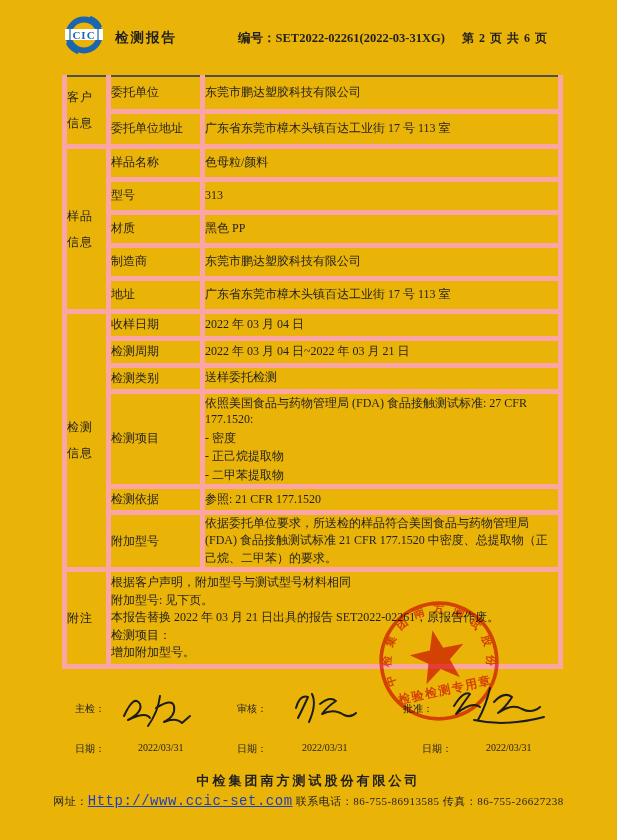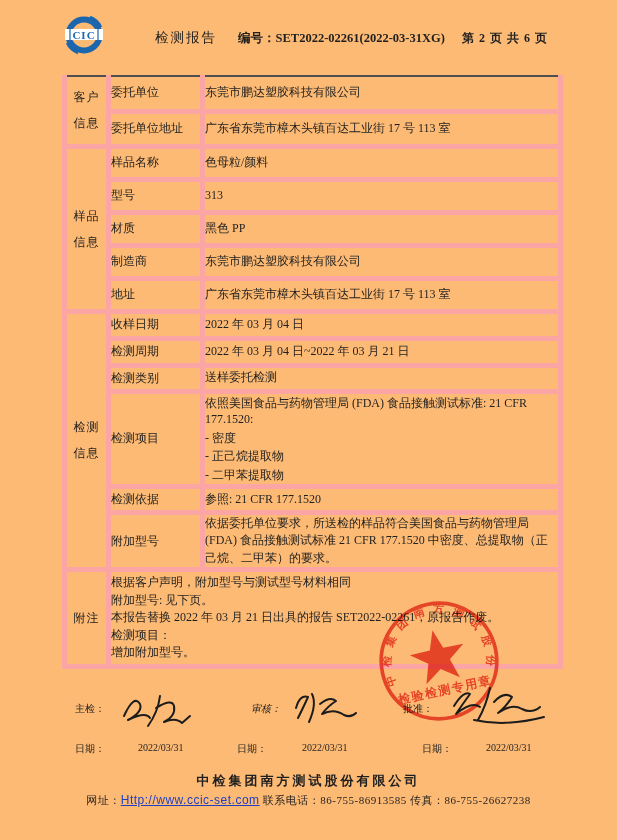--- a/index.html
+++ b/index.html
@@ -1,30 +1,30 @@
 <!DOCTYPE html>
 <html><head>
 <meta charset="utf-8">
 <style>
   html,body{margin:0;padding:0;}
   body{background:#ffffff;font-family:"Liberation Serif","DejaVu Serif",serif;color:#1f1f1f;}
-  .page{position:relative;width:617px;height:840px;background:#fdba74;overflow:hidden;}
+  .page{position:relative;width:617px;height:840px;background:#eab308;overflow:hidden;}
 
   
   .hdr-logo{position:absolute;left:60px;top:13px;width:48px;height:46px;}
-  .hdr-title{position:absolute;left:115px;top:29px;font-size:13.5px;font-weight:normal;letter-spacing:2px;margin-left:40px;}
+  .hdr-title{position:absolute;left:115px;top:29px;font-size:13.5px;font-weight:bold;letter-spacing:2px;}
   .hdr-no{position:absolute;left:238px;top:30px;font-size:12.5px;font-weight:bold;text-align:right;}
   .hdr-page{position:absolute;left:462px;top:30px;font-size:12px;font-weight:bold;letter-spacing:1px;}
 
   
   table.report{position:absolute;left:62px;top:75px;width:496px;border-collapse:collapse;table-layout:fixed;
     font-size:12px;border:2px solid #4f4f4f;}
   table.report td{border:5px solid #fca5a5;vertical-align:middle;padding:0;}
   tr.sec-top > td{border-top:2px solid #4f4f4f;}
-  td.sec{text-align:center;}
+  td.sec{}
   td.sec span{display:inline-block;width:26px;line-height:26px;letter-spacing:1px;}
   td.lbl{padding-left:9px;}
   td.val{padding-left:10px;padding-right:8px;line-height:1.45;}
   .r35{height:35px}.r33{height:33px}.r27{height:27px}.r26{height:26px}.r82{height:82px}.r50{height:50px}
   td.multiline{vertical-align:middle;}
   td.multiline div{line-height:16.5px;padding:1px 0;}
   td.notes{vertical-align:middle;padding:4px 8px 4px 10px;height:92px;}
   td.notes div{line-height:17.5px;}
 
   
@@ -34,21 +34,21 @@
   .sig-svg path{fill:none;stroke:#1c1c1c;stroke-width:2;stroke-linecap:round;stroke-linejoin:round;}
 
   
   .stamp{position:absolute;left:376px;top:598px;width:126px;height:126px;z-index:5;opacity:0.82;
     transform:rotate(-12deg);mix-blend-mode:multiply;}
 
   
   .footer{position:absolute;left:0;top:772px;width:617px;text-align:center;}
   .f-company{font-size:13px;font-weight:bold;letter-spacing:3px;}
   .f-line{font-size:11px;margin-top:3px;letter-spacing:0.5px;}
-  .f-link{color:#1f3fbf;text-decoration:underline;font-family:Liberation Sans, sans-serif;font-size:12px;}
+  .f-link{color:#1f3fbf;text-decoration:underline;font-family:Liberation Mono, monospace;font-size:14px;}
 </style>
 </head>
 <body>
 
 <div class="page">
 
   <svg class="hdr-logo" viewBox="0 0 48 46">
     <circle cx="24" cy="22" r="15.5" fill="none" stroke="#1b66ac" stroke-width="6"></circle>
     <path d="M41 14 A 20 20 0 0 0 30 4" fill="none" stroke="#1b66ac" stroke-width="2.5"></path>
     <path d="M7 30 A 20 20 0 0 0 18 40" fill="none" stroke="#1b66ac" stroke-width="2.5"></path>
@@ -109,21 +109,21 @@
         <td class="lbl">检测周期</td>
         <td class="val">2022 年 03 月 04 日~2022 年 03 月 21 日</td>
       </tr>
       <tr class="r26">
         <td class="lbl">检测类别</td>
         <td class="val">送样委托检测</td>
       </tr>
       <tr class="r82">
         <td class="lbl">检测项目</td>
         <td class="val multiline">
-          <div>依照美国食品与药物管理局 (FDA) 食品接触测试标准: 21 CFR 177.1520:</div>
+          <div>依照美国食品与药物管理局 (FDA) 食品接触测试标准: 27 CFR 177.1520:</div>
           <div>- 密度</div>
           <div>- 正己烷提取物</div>
           <div>- 二甲苯提取物</div>
         </td>
       </tr>
       <tr class="r26">
         <td class="lbl">检测依据</td>
         <td class="val">参照: 21 CFR 177.1520</td>
       </tr>
       <tr class="r50">
@@ -157,21 +157,21 @@
   <div class="sig-area">
     <span class="t" style="left:13px;top:14px;">主检：</span>
     <svg class="sig-svg" style="left:52px;top:-2px;" width="100" height="46" viewBox="0 0 100 46">
       <path d="M10 30 Q20 8 26 18 Q29 26 14 34 Q32 25 36 32"></path>
       <path d="M46 10 Q44 26 34 40"></path>
       <path d="M42 22 Q58 12 60 20 Q62 30 50 36 Q62 31 68 37 L76 30"></path>
     </svg>
     <span class="t" style="left:13px;top:54px;">日期：</span>
     <span class="t" style="left:76px;top:54px;">2022/03/31</span>
 
-    <span class="t" style="left:189px;top:14px;font-style:italic;">审核：</span>
+    <span class="t" style="left:175px;top:14px;">审核：</span>
     <svg class="sig-svg" style="left:222px;top:0px;" width="84" height="42" viewBox="0 0 84 42">
       <path d="M12 20 Q16 6 24 9 Q20 18 14 30"></path>
       <path d="M28 6 Q33 16 25 34"></path>
       <path d="M36 16 Q46 8 52 13 Q44 18 38 26 Q50 20 60 27 Q67 30 72 25"></path>
     </svg>
     <span class="t" style="left:175px;top:54px;">日期：</span>
     <span class="t" style="left:240px;top:54px;">2022/03/31</span>
 
     <span class="t" style="left:341px;top:14px;z-index:4;">批准：</span>
     <svg class="sig-svg" style="left:382px;top:-10px;" width="112" height="54" viewBox="0 0 112 54">

